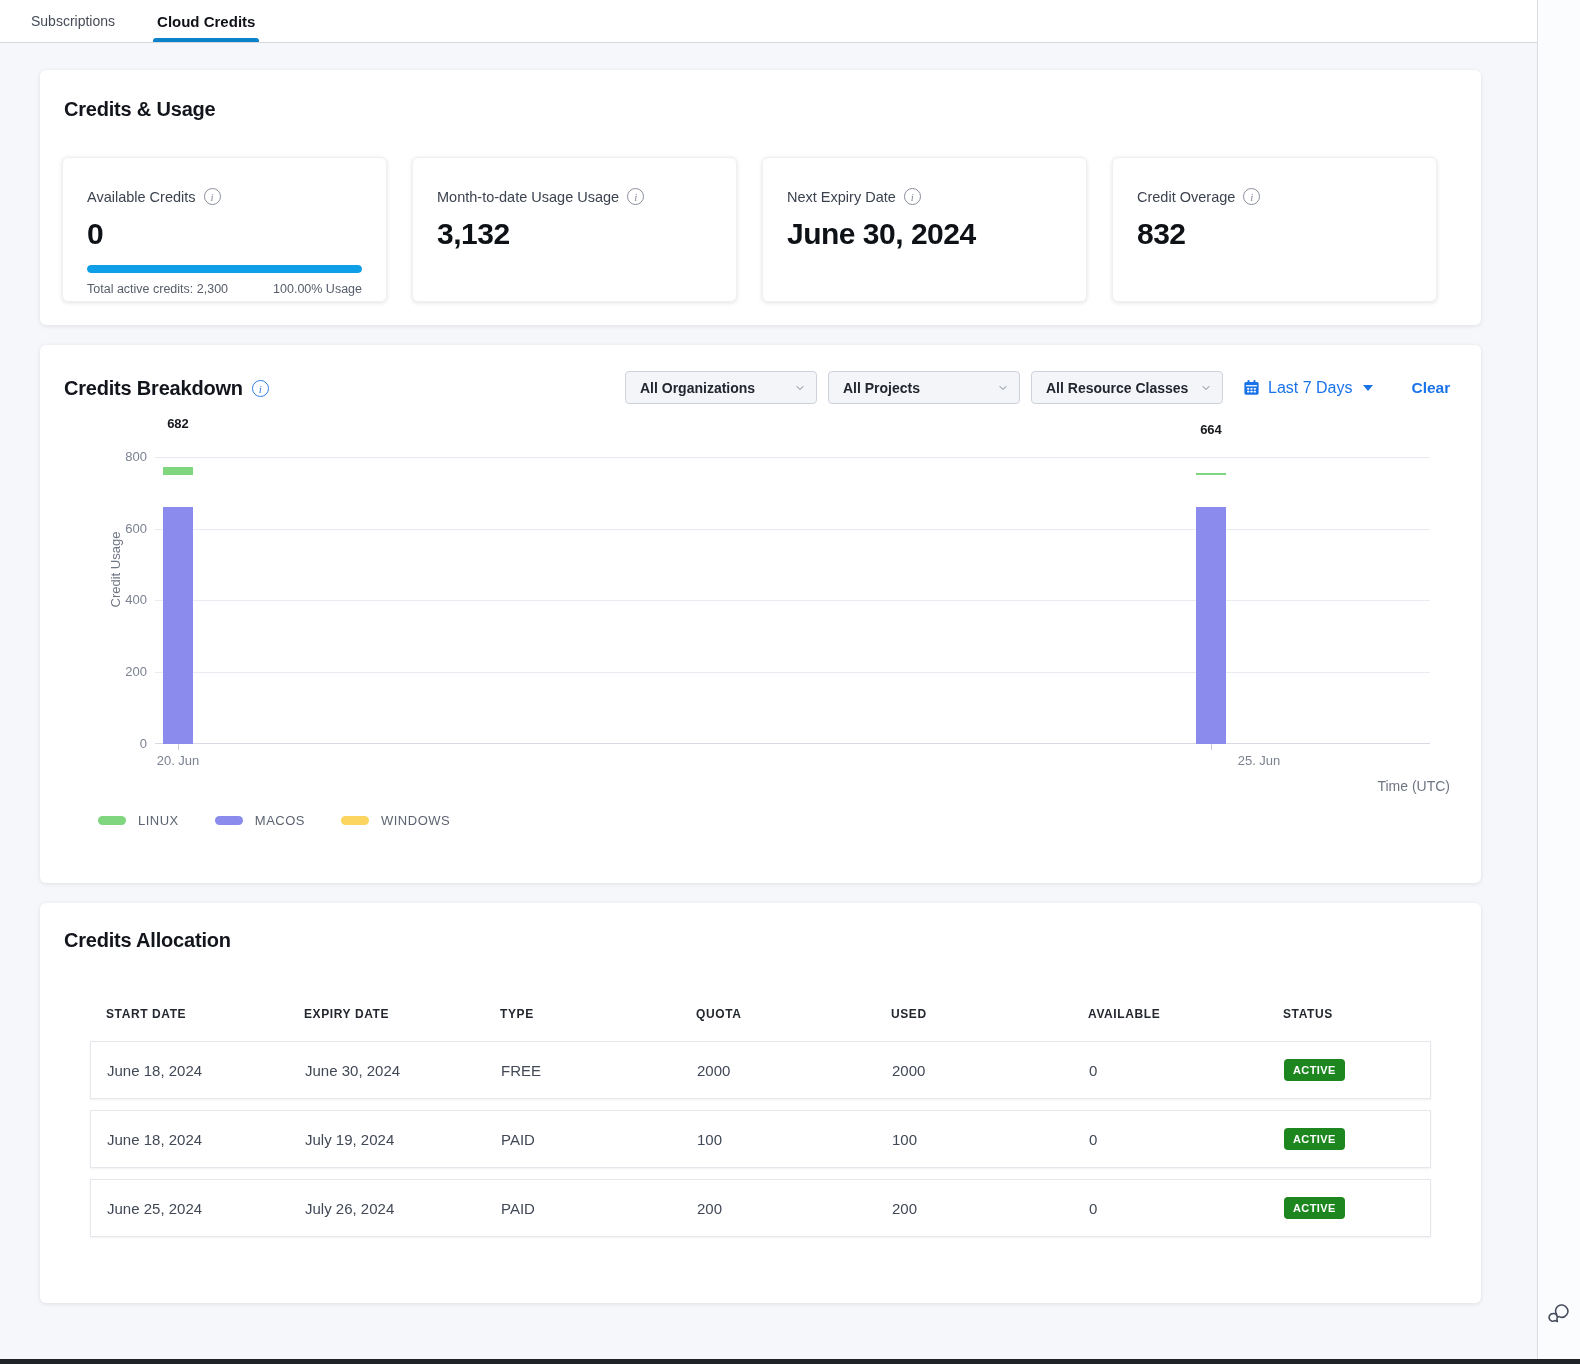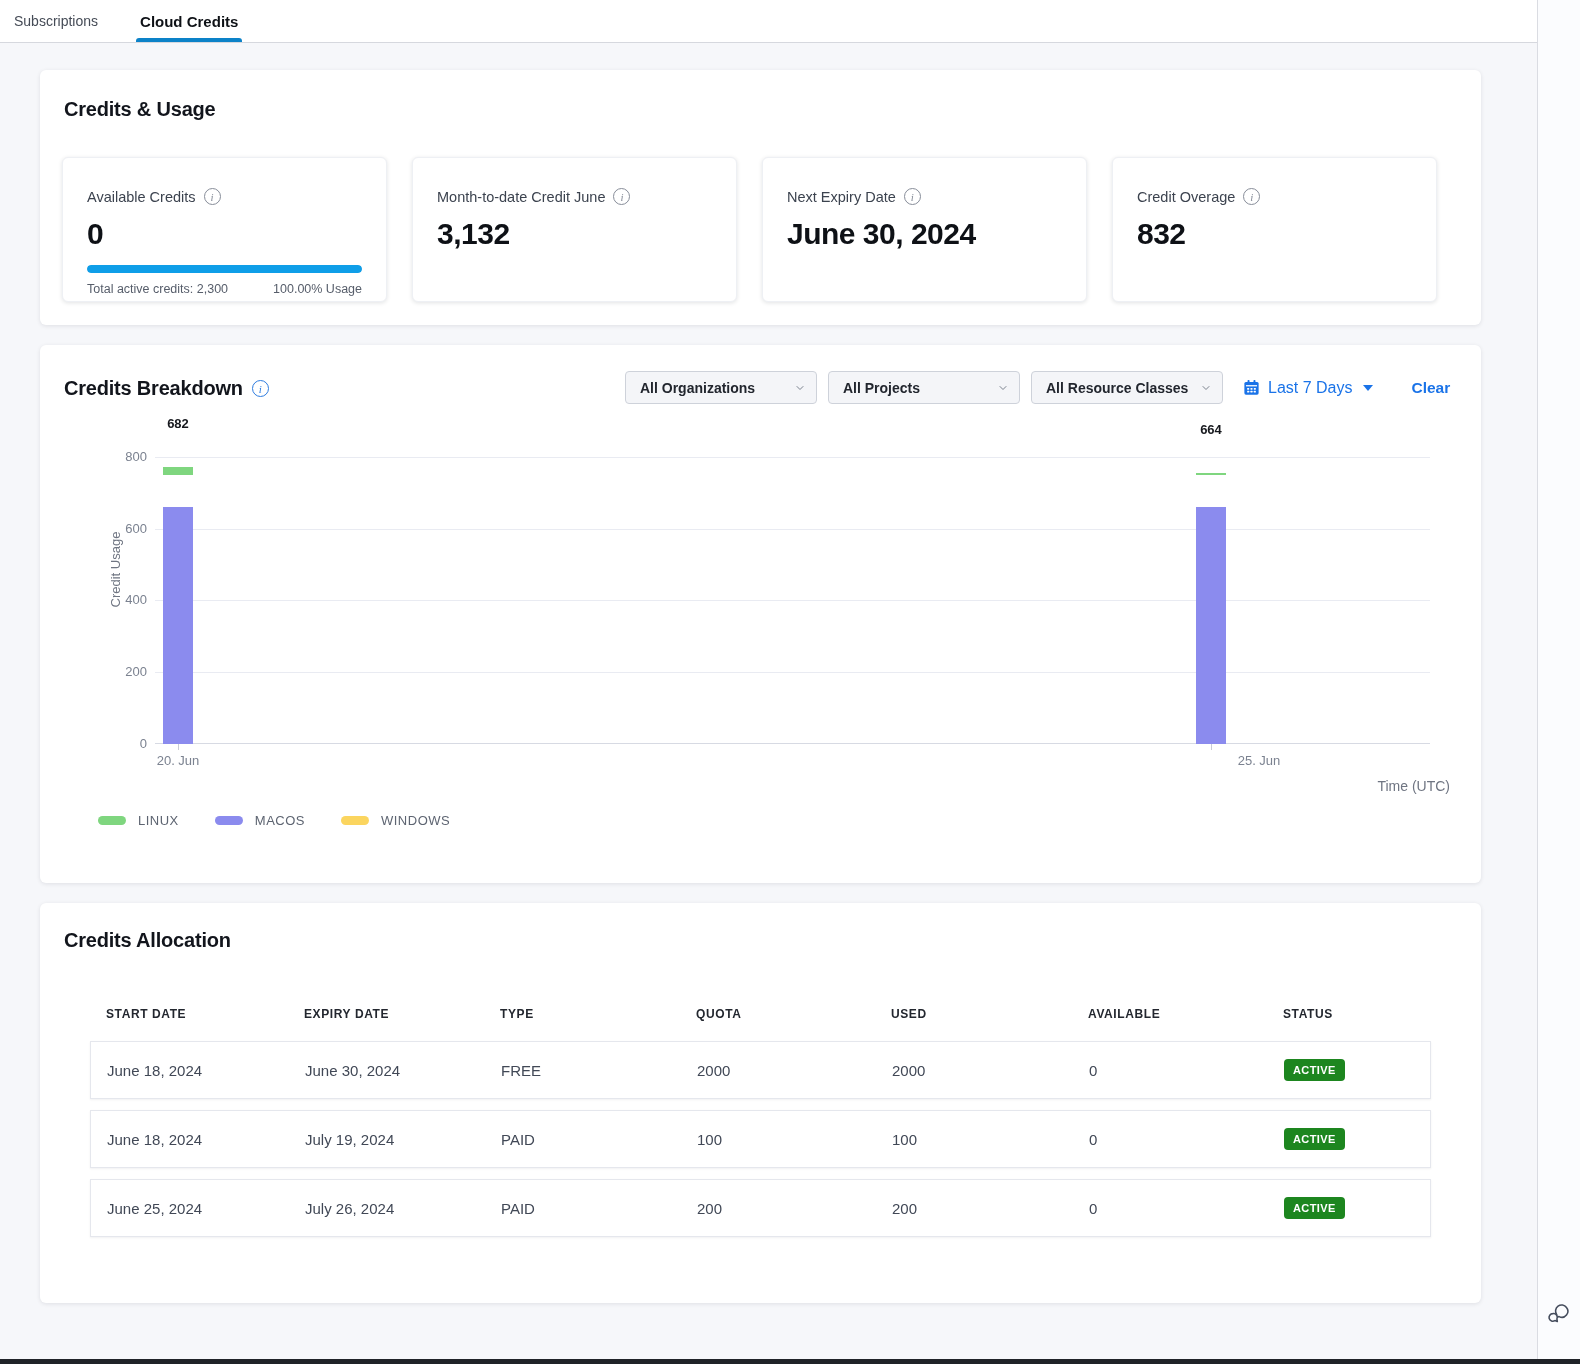--- a/index.html
+++ b/index.html
@@ -8,21 +8,21 @@
     font-family:"Liberation Sans", sans-serif;
     background:#f6f7fa;
     position:relative;
     overflow:hidden;
     color:#15181f;
   }
   
   .tabbar {
     position:absolute; left:0; top:0; width:1537px; height:43px;
     background:#fff; border-bottom:1px solid #d6d8de;
-    display:flex; align-items:stretch; padding-left:12px; gap:38px;
+    display:flex; align-items:stretch; padding-left:29px; gap:38px;
   }
   .tab {
     display:flex; align-items:center; font-size:14px; font-weight:500;
     color:#454b56; position:relative; cursor:pointer; padding:0 2px;
   }
   .tab.active { font-size:15px; font-weight:700; color:#0e1116; }
   .tab.active::after {
     content:""; position:absolute; left:-2px; right:-2px; bottom:0;
     height:4px; background:#0c82c8; border-radius:3px 3px 0 0;
   }
@@ -139,21 +139,21 @@
         <div class="progress-fill" id="usage-progress-fill" style="width: 100%; background: rgb(15, 158, 232);"></div>
       </div>
       <div class="metric-footer">
         <span>Total active credits: 2,300</span>
         <span>100.00% Usage</span>
       </div>
     </div>
 
     <div class="metric-card">
       <div class="metric-label-row">
-        <span class="metric-label">Month-to-date Credit June</span>
+        <span class="metric-label">Month-to-date Usage Usage</span>
         <span class="info-icon">i</span>
       </div>
       <div class="metric-value">3,132</div>
     </div>
 
     <div class="metric-card">
       <div class="metric-label-row">
         <span class="metric-label">Next Expiry Date</span>
         <span class="info-icon">i</span>
       </div>

